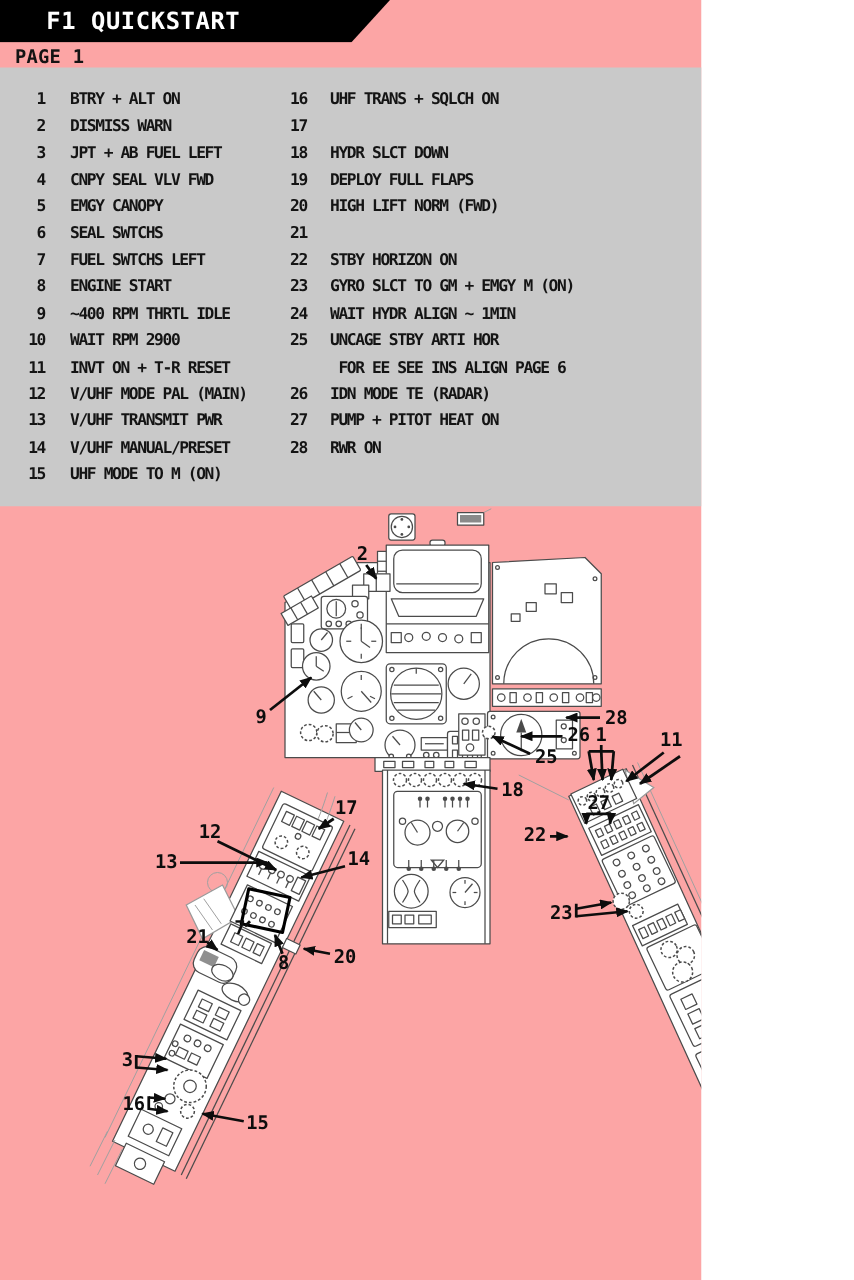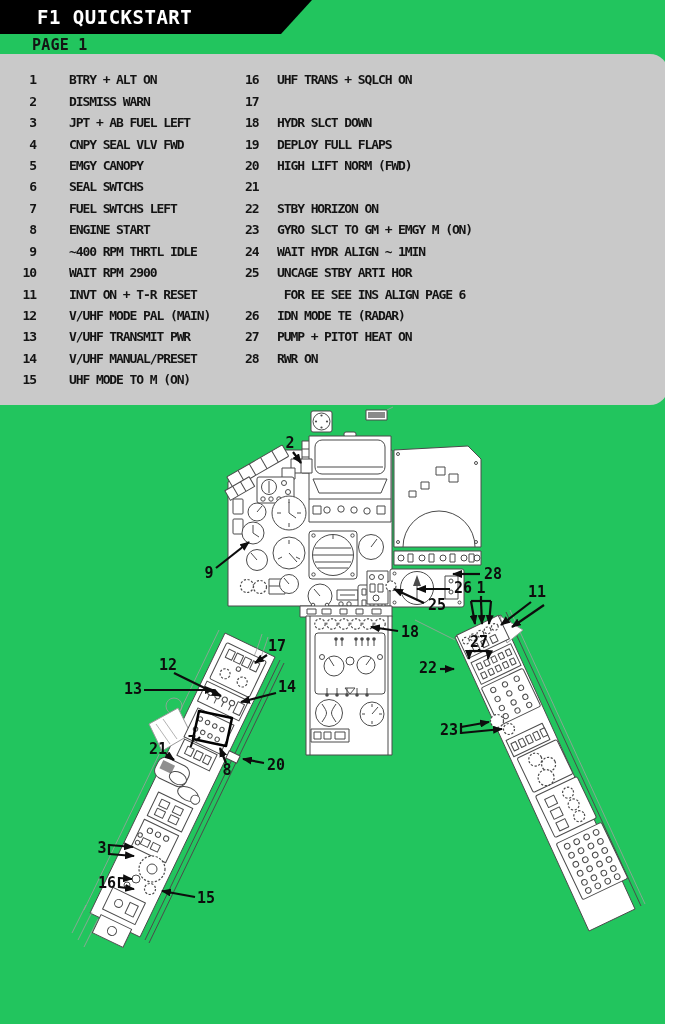--- a/index.html
+++ b/index.html
@@ -1,31 +1,31 @@
 <!DOCTYPE html>
 <html><head>
 <meta charset="utf-8">
 <style>
   html,body{margin:0;padding:0;background:#fff;}
-  .page{position:relative;width:665px;height:1024px;background:#22c55e;overflow:hidden;
+  .page{position:relative;width:561px;height:1024px;background:#fca5a5;overflow:hidden;
         font-family:"DejaVu Sans Mono","Liberation Mono",monospace;color:#141414;}
   
   .banner{position:absolute;left:0;top:0;width:312px;height:34px;background:#000;
           clip-path:polygon(0 0,312px 0,281px 34px,0 34px);}
   .banner span{display:block;padding-left:37px;line-height:34px;font-size:19px;font-weight:700;
                color:#fff;letter-spacing:.5px;white-space:pre;}
-  .page-label{position:absolute;left:12px;top:36px;font-size:15px;font-weight:700;letter-spacing:.2px;margin-left:20px;}
+  .page-label{position:absolute;left:12px;top:36px;font-size:15px;font-weight:700;letter-spacing:.2px;}
   
   .checklist{position:absolute;left:0;top:54px;width:668px;height:351px;background:#c9c9c9;
              border-radius:0 18px 18px 0;padding-top:15px;box-sizing:border-box;}
   .cl-row{display:flex;height:21.45px;align-items:center;font-size:13px;font-weight:700;
           letter-spacing:-1.1px;white-space:pre;}
   .cl-row .n{flex:none;}
   .cl-row .nl{width:36px;text-align:right;}
-  .cl-row .tl{flex:none;width:176px;margin-left:33px;overflow:visible;}
+  .cl-row .tl{flex:none;width:176px;margin-left:20px;overflow:visible;}
   .cl-row .nr{width:32px;text-align:left;}
   .cl-row .tr{flex:1;}
   
   .diagram{position:absolute;left:0;top:405px;}
   .s{fill:#fff;stroke:#4b4b4b;stroke-width:1;stroke-linejoin:round;}
   .f{fill:none;stroke:#4b4b4b;stroke-width:1;}
   .lt{fill:none;stroke:#a0a0a0;stroke-width:.8;}
   .k{fill:#fff;stroke:#4b4b4b;stroke-width:1.2;stroke-dasharray:2.2,1.6;}
   .dot{fill:#4b4b4b;stroke:none;}
   .hl{fill:none;stroke:#000;stroke-width:2.5;stroke-linejoin:round;}

